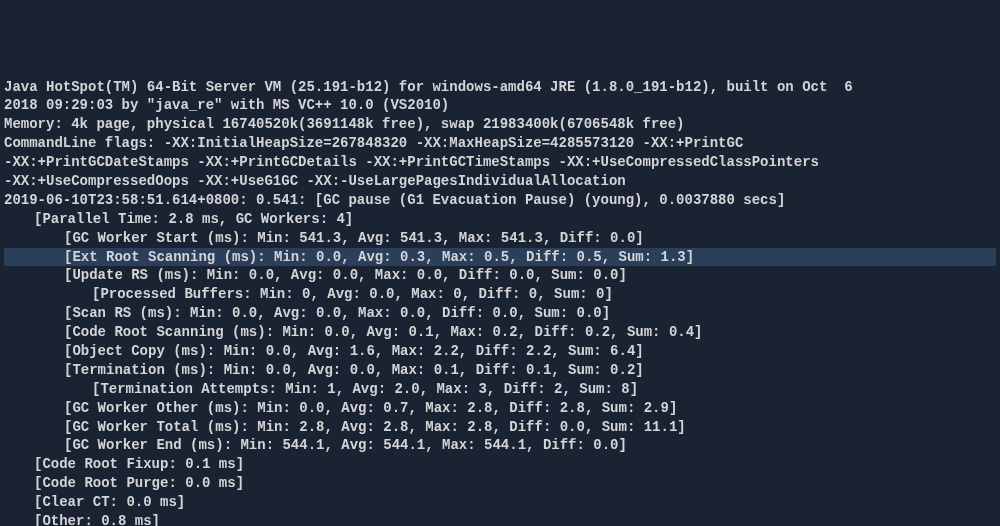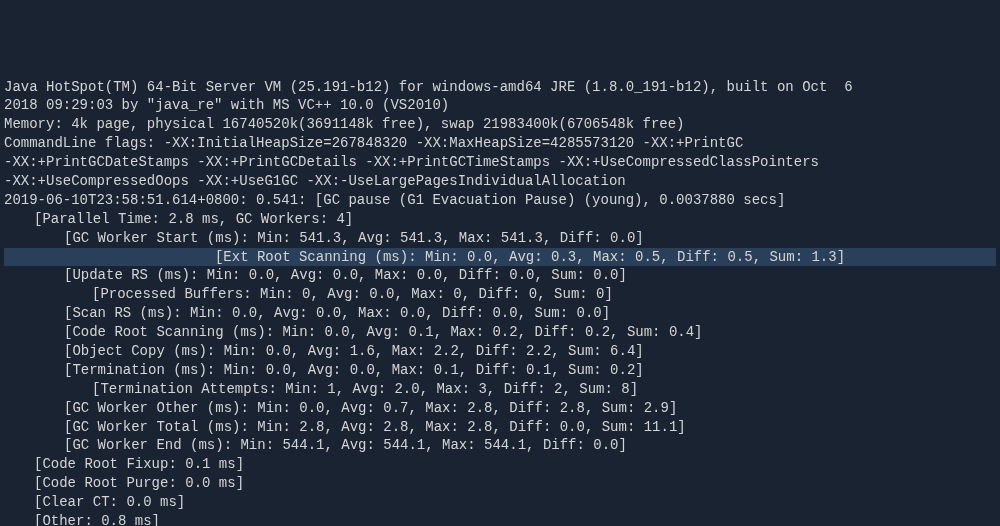--- a/index.html
+++ b/index.html
@@ -14,24 +14,24 @@
       font-size: 14px;
       line-height: 1.35;
       width: 1000px;
       height: 526px;
       overflow: hidden;
       padding: 2px 4px;
       white-space: pre;
     }
     .line {
       display: block;
+      font-weight: bold;
     }
     .highlighted {
       background-color: #2a3f5a;
-      text-align: center;
     }
     .indent1 {
       padding-left: 30px;
     }
     .indent2 {
       padding-left: 60px;
     }
     .indent3 {
       padding-left: 88px;
     }

